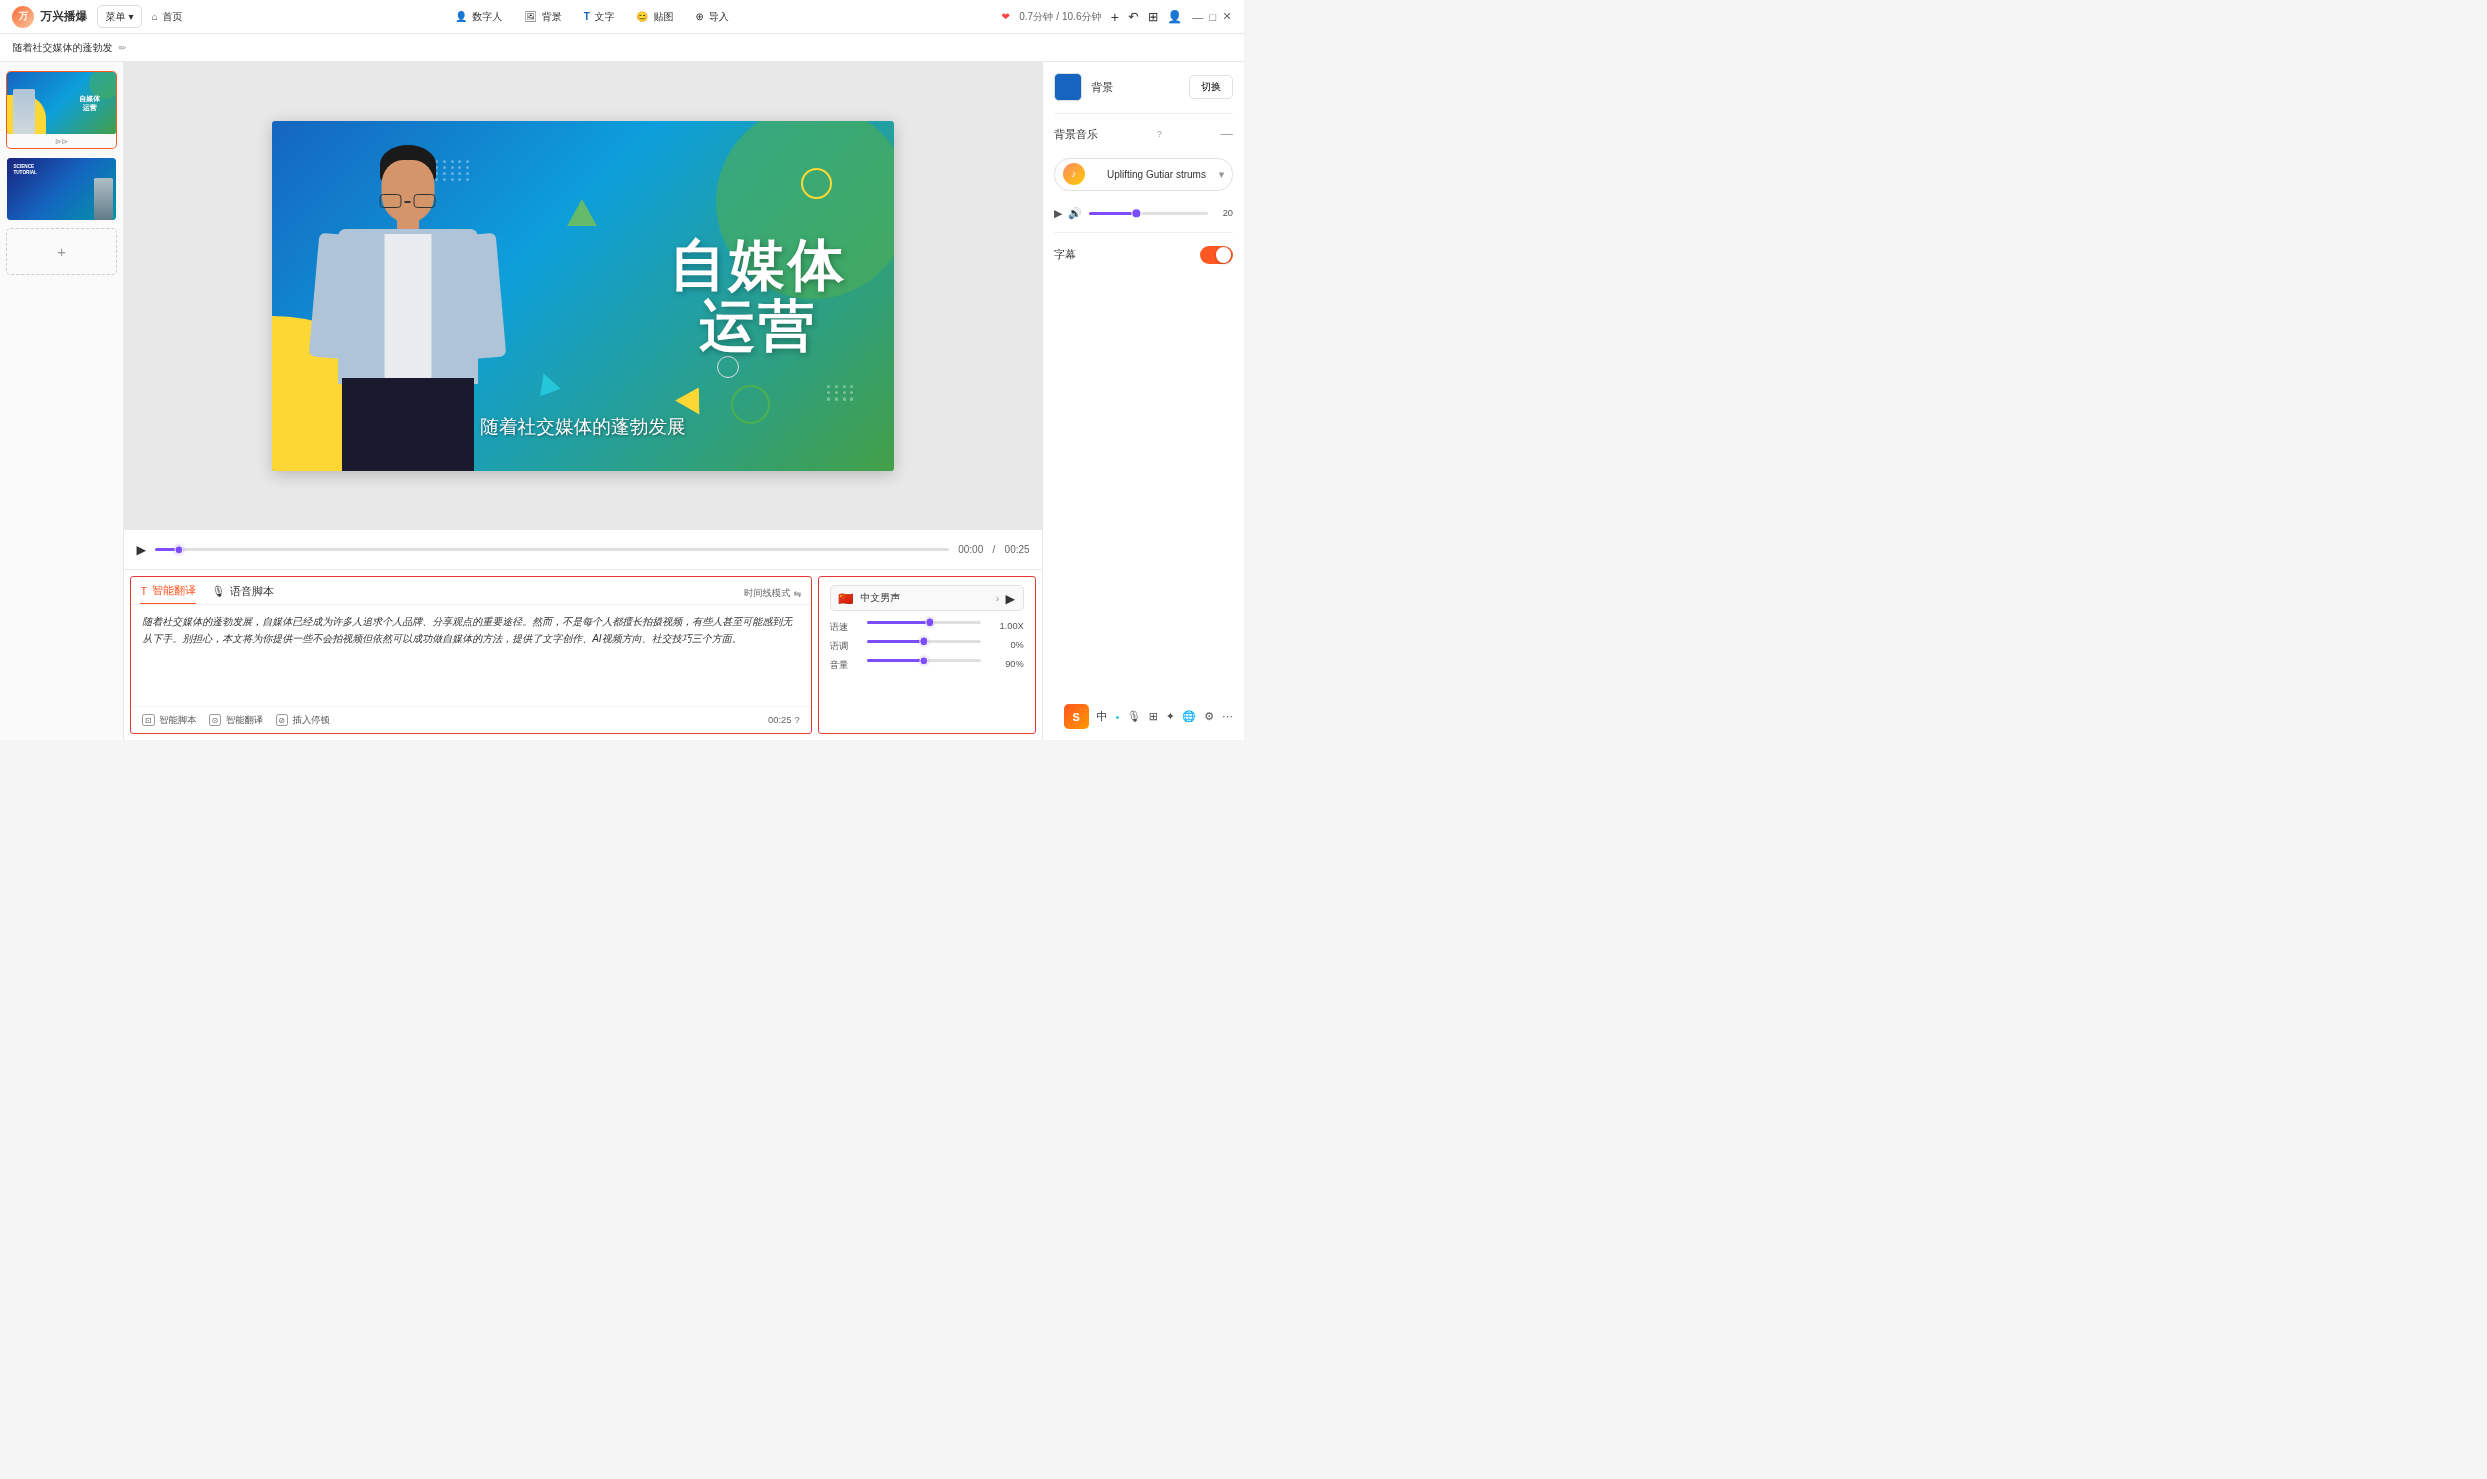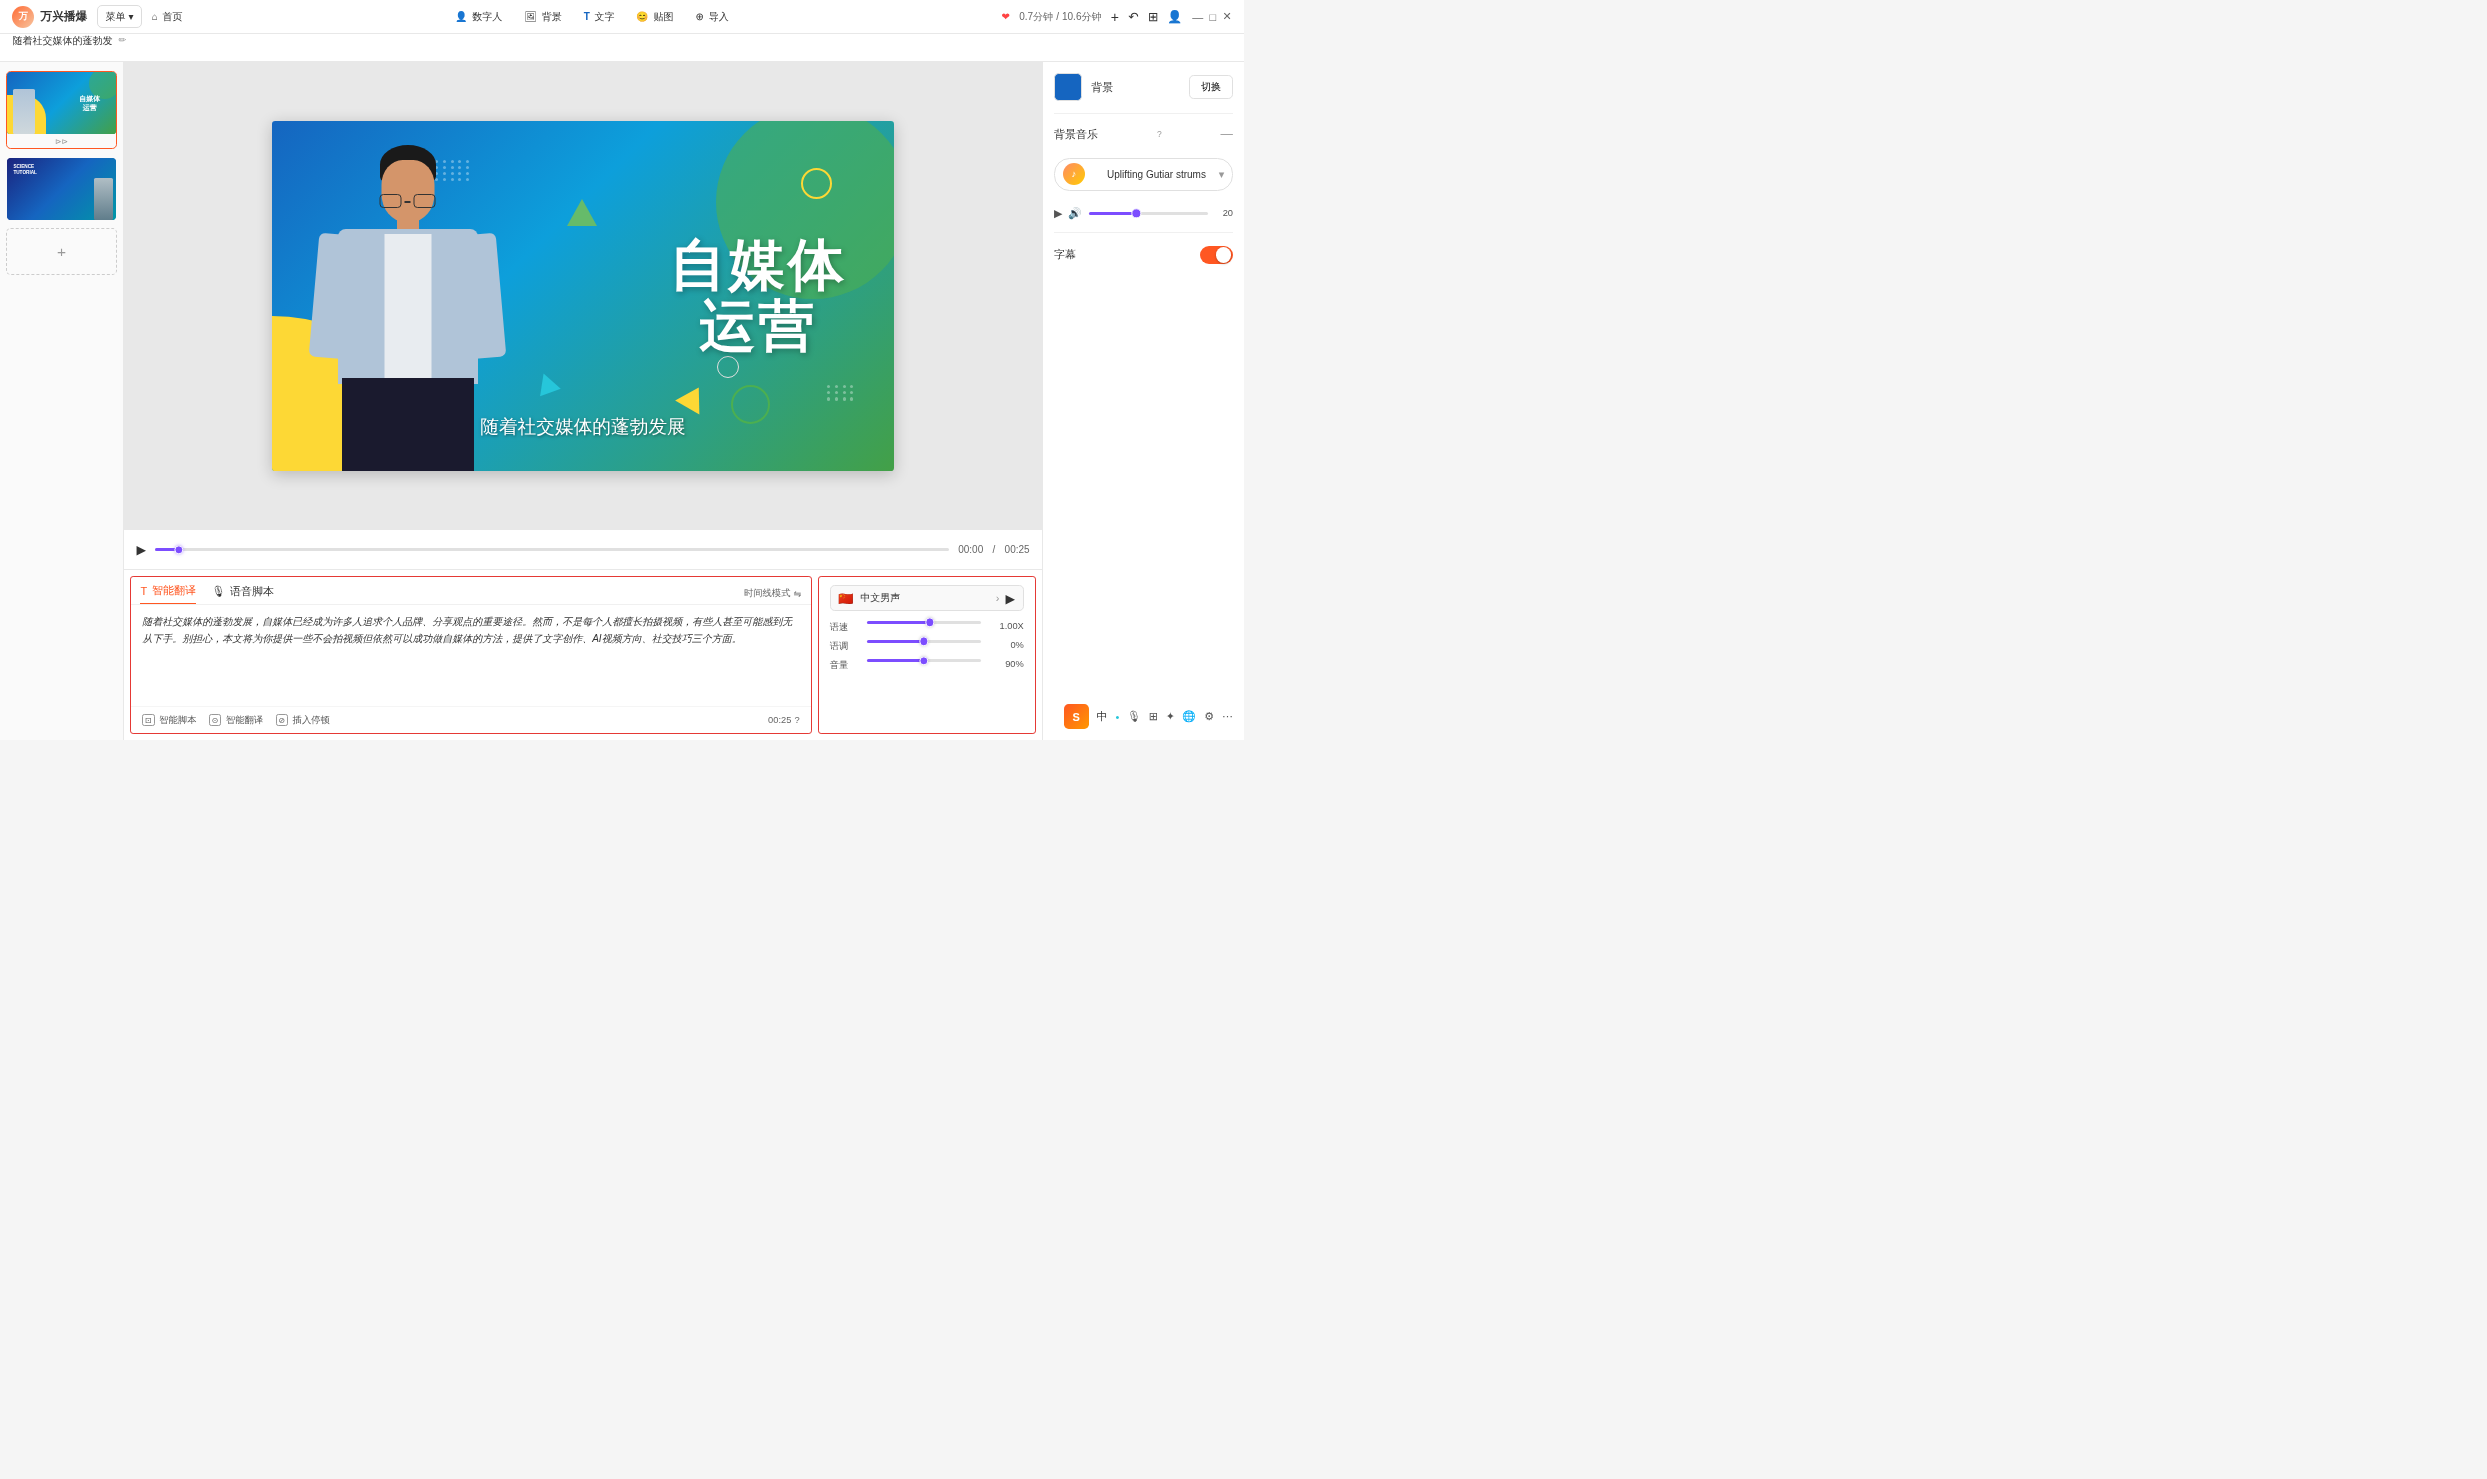--- a/index.html
+++ b/index.html
@@ -73,20 +73,21 @@
       display: flex; gap: 6.2px; align-items: center;
     }
     .win-ctrl { cursor: pointer; font-size: 11px; color: #666; }
 
     
     .second-bar {
       height: 28px;
       background: #fff;
       border-bottom: 0.8px solid #e8e8e8;
       display: flex;
+      align-items: center;
       padding: 0 12.4px;
       font-size: 10px;
       color: #333;
       gap: 6.2px;
     }
     .breadcrumb-edit { color: #999; cursor: pointer; font-size: 9.3px; }
 
     
     .main-layout {
       display: flex;

